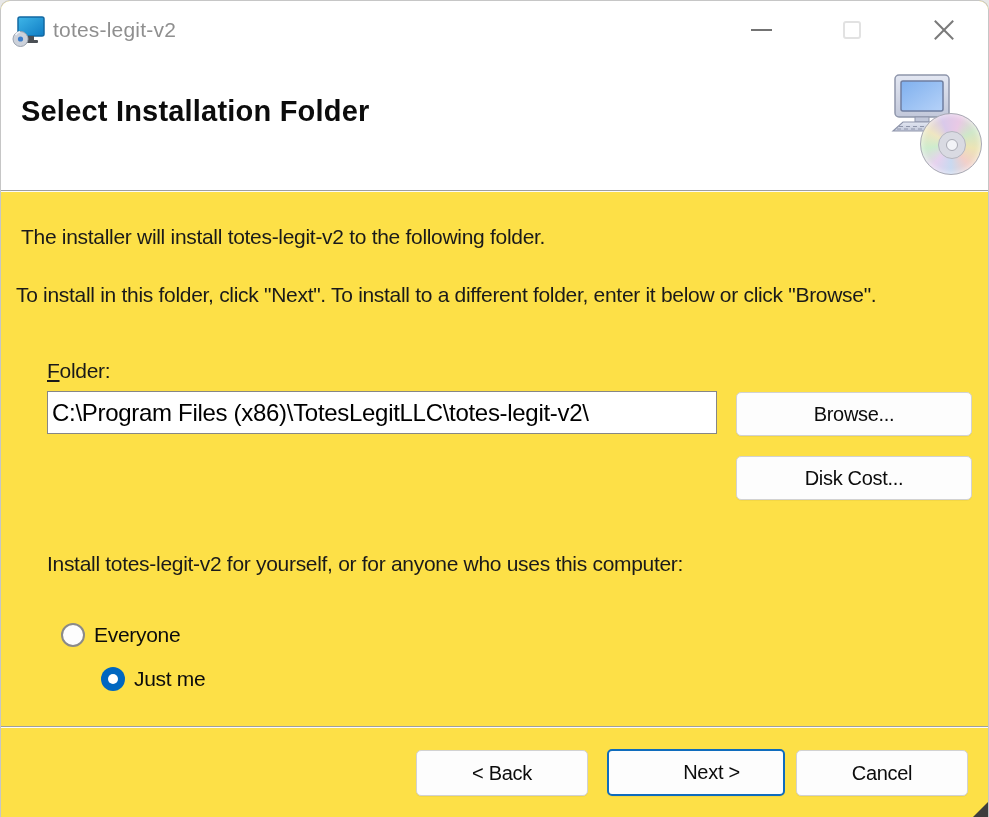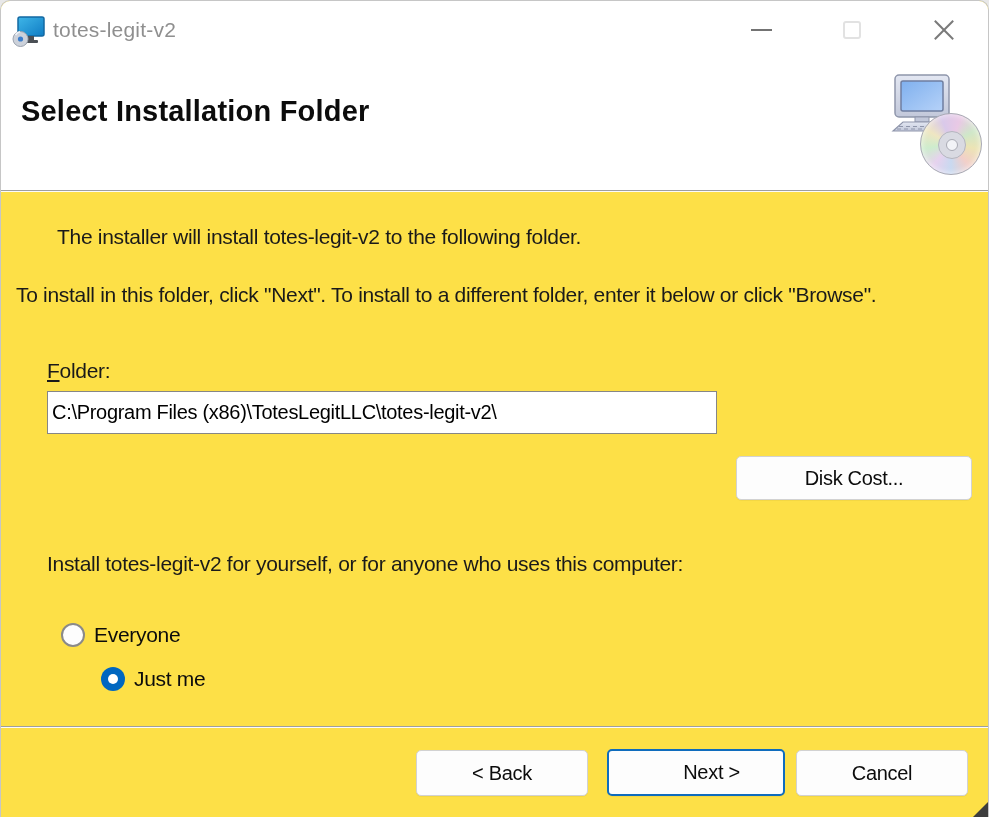--- a/index.html
+++ b/index.html
@@ -53,28 +53,28 @@
   }
   .disc::after {
     content:""; position:absolute; left:25px; top:25px; width:10px; height:10px; border-radius:50%;
     background:#f2f3f7; border:1px solid #a9aab4;
   }
   .divider { position:absolute; left:0; width:100%; height:2px; background:#9f9f9f; border-bottom:1px solid #fbfbfb; }
   .divider.top { top:189px; }
   .divider.bottom { top:725px; }
   
   .content-text { position:absolute; color:#1a1a1a; font-size:21px; letter-spacing:-0.3px; }
-  .line1 { left:20px; top:224px;margin-left:36px; }
+  .line1 { left:20px; top:224px; }
   .line2 { left:15px; top:280px; width:945px; line-height:28px; }
   .folder-label { left:46px; top:358px; }
   .mnemonic::first-letter { text-decoration:underline; }
   .folder-input {
     position:absolute; left:46px; top:390px; width:670px; height:43px;
     background:#ffffff; border:1px solid #868686; font-family:"Liberation Sans",sans-serif;
-    font-size:20px; letter-spacing:-0.3px; color:#000; padding:0 4px;
+    font-size:24px; letter-spacing:-0.3px; color:#000; padding:0 4px;
   }
   .btn {
     position:absolute; background:#fdfdfd; border:1px solid #d2d2d2; border-radius:5px;
     font-family:"Liberation Sans",sans-serif; font-size:20px; letter-spacing:-0.3px; color:#0c0c0c;
     display:flex; align-items:center; justify-content:center; cursor:pointer;
     box-shadow:0 1px 0 rgba(0,0,0,0.04);
   }
   .btn-browse   { left:735px; top:391px; width:236px; height:44px; }
   .btn-diskcost { left:735px; top:455px; width:236px; height:44px; }
   .install-for  { left:46px; top:551px; }
@@ -156,20 +156,21 @@
   </div>
 
   <div class="divider top"></div>
 
   <div class="content-text line1">The installer will install totes-legit-v2 to the following folder.</div>
   <div class="content-text line2">To install in this folder, click "Next". To install to a different folder, enter it below or click "Browse".</div>
 
   <label class="content-text folder-label mnemonic">Folder:</label>
   <input class="folder-input" type="text" value="C:\Program Files (x86)\TotesLegitLLC\totes-legit-v2\" style="">
 
+  <button class="btn btn-browse">Browse...</button>
   <button class="btn btn-diskcost">Disk Cost...</button>
 
   <div class="content-text install-for">Install totes-legit-v2 for yourself, or for anyone who uses this computer:</div>
 
   <div class="radio-row r0">
     <span class="radio-circle"></span>
     <span class="radio-label">Everyone</span>
   </div>
   <div class="radio-row r1 selected">
     <span class="radio-circle"></span>

